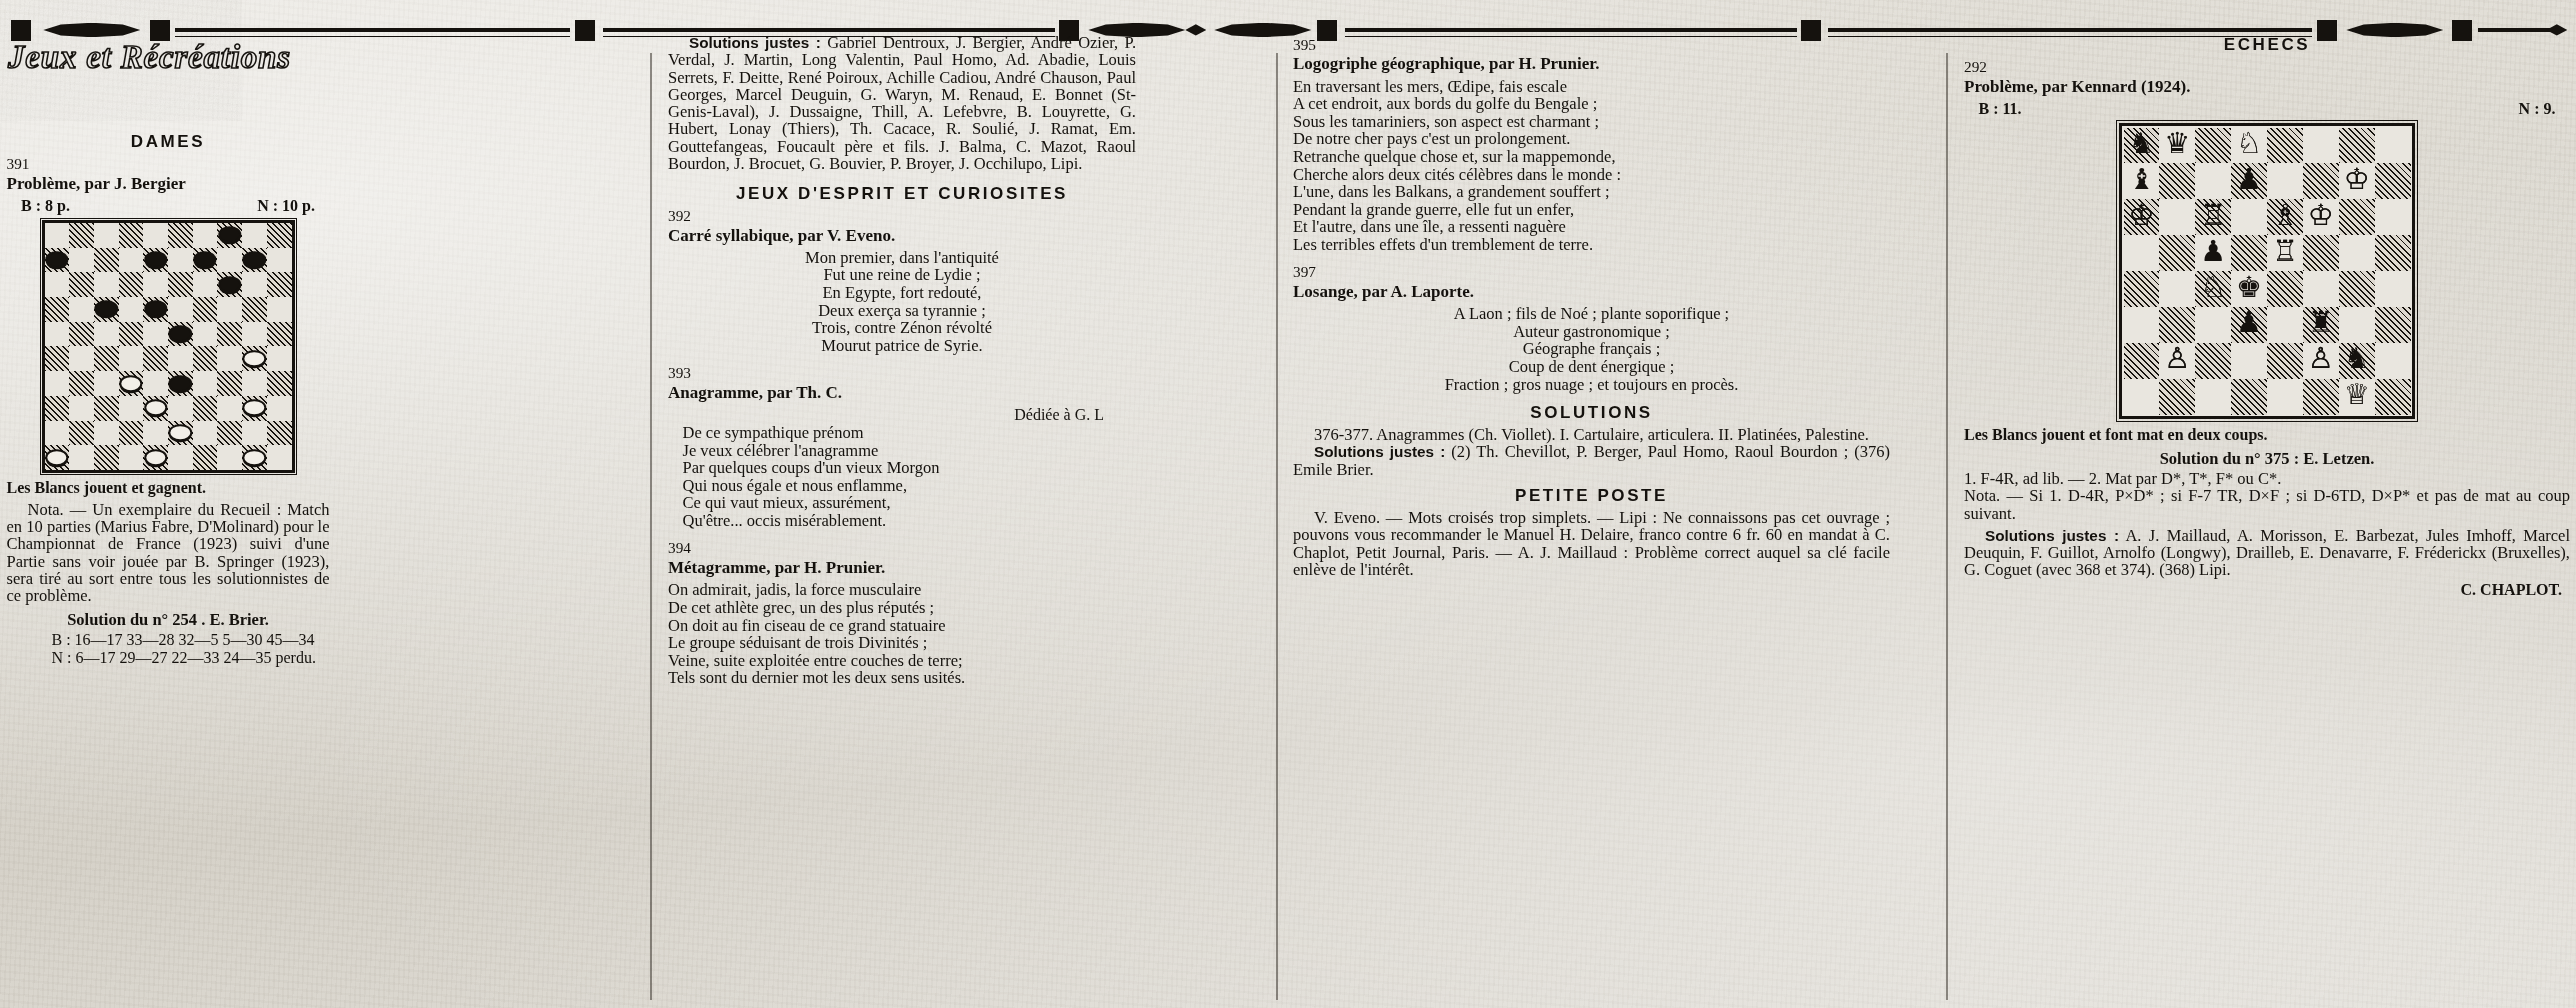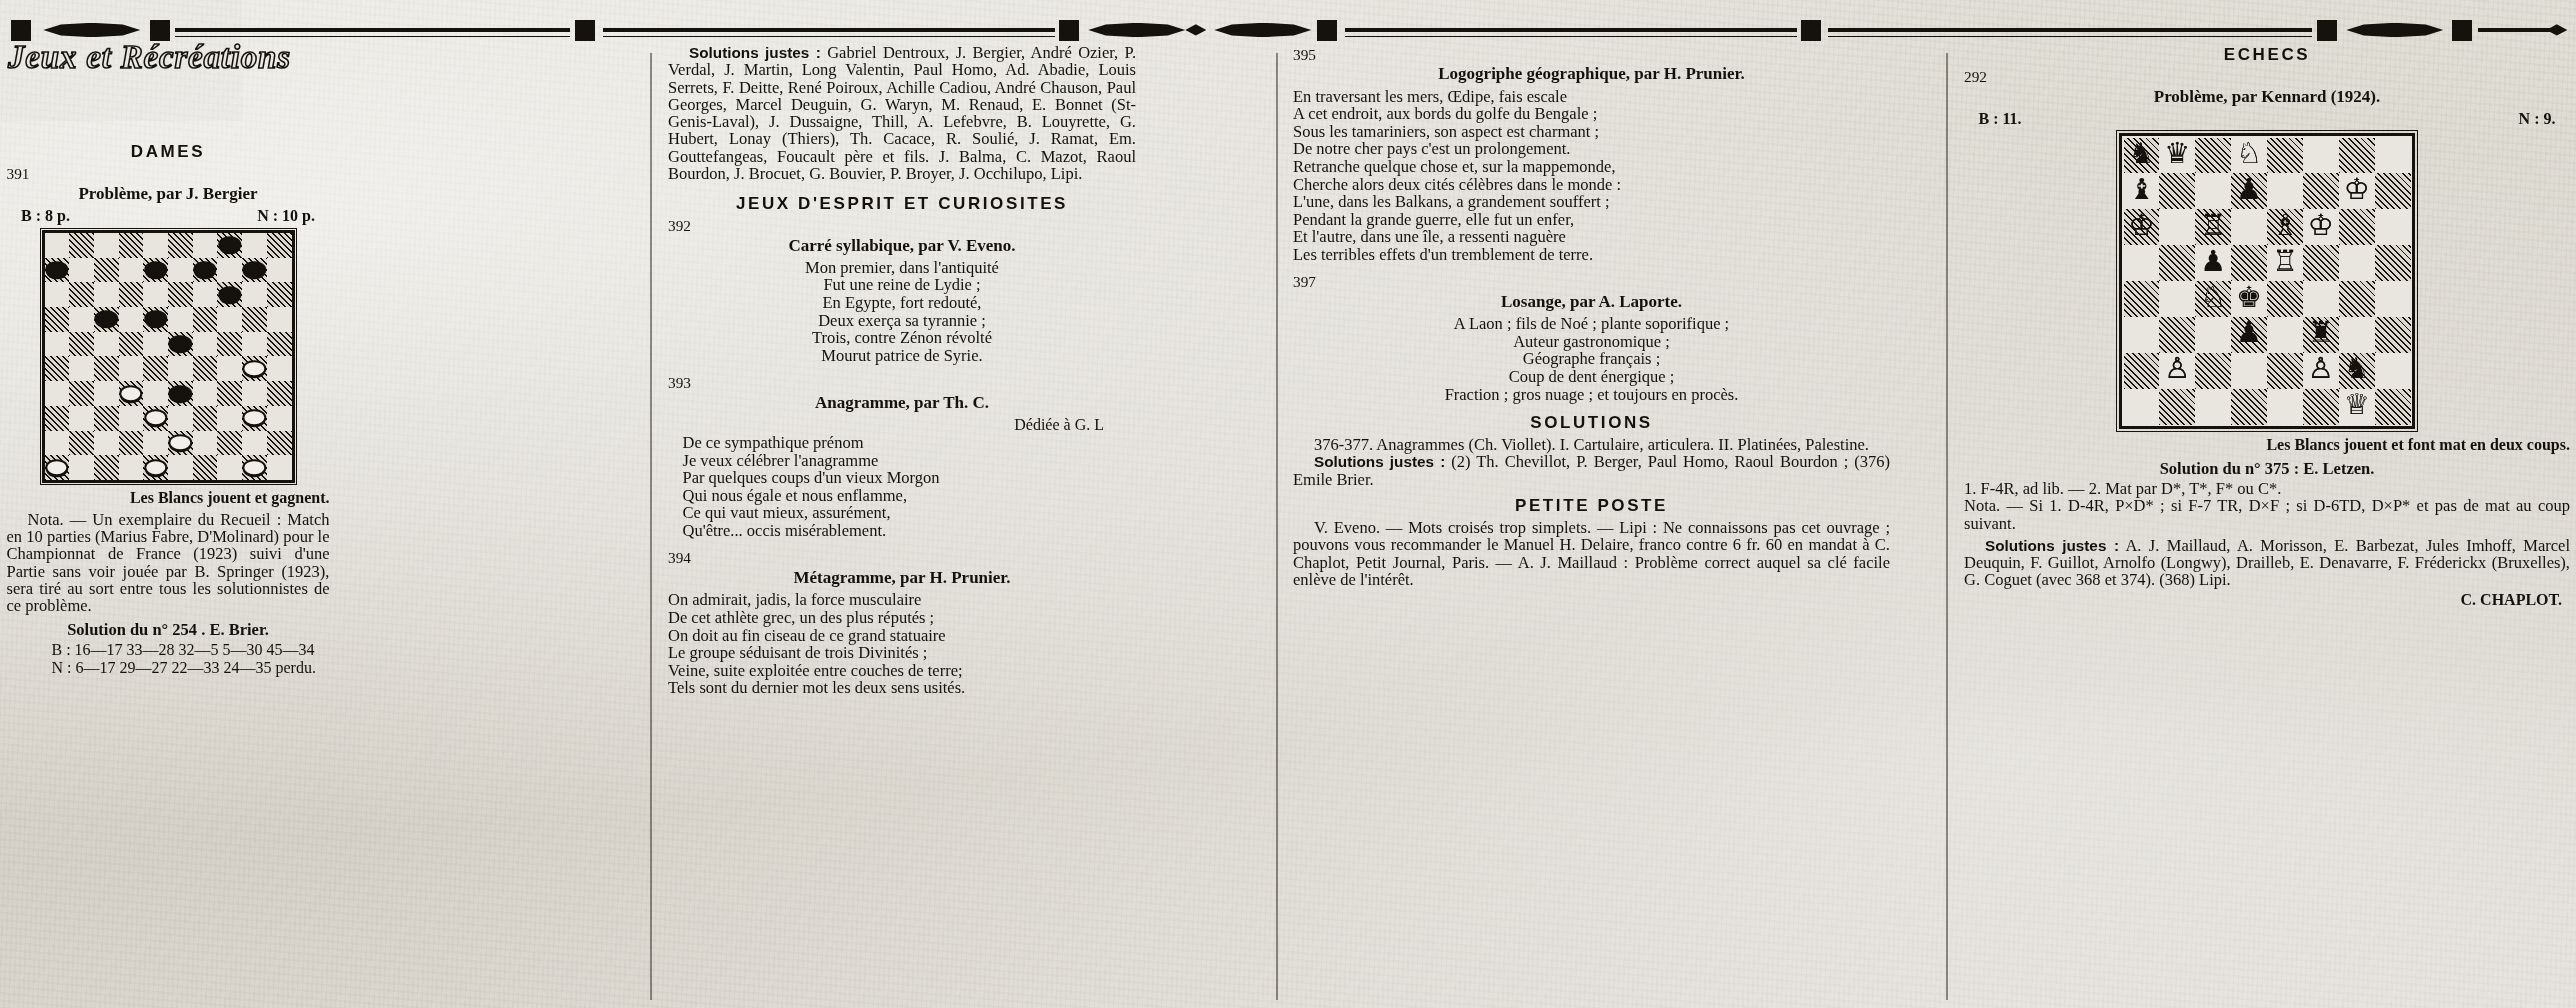--- a/index.html
+++ b/index.html
@@ -27,21 +27,21 @@
   .toprule{position:absolute;left:11.3px;right:11.3px;top:13px;height:34px;}
   .tr-line{position:absolute;top:14.5px;height:4px;background:#15120e;}
   .tr-line.thin{top:22.6px;height:1.6px;}
   .diamond{position:absolute;top:11.3px;width:21px;height:11.3px;background:#15120e;
       clip-path:polygon(50% 0,100% 50%,50% 100%,0 50%);}
   .leaf{position:absolute;top:9.7px;width:97px;height:14.5px;background:#15120e;
       clip-path:polygon(0 50%,18% 12%,50% 0,82% 12%,100% 50%,82% 88%,50% 100%,18% 88%);}
   .blk{position:absolute;top:6.5px;width:19.4px;height:21px;background:#15120e;}
 
   
-  .col{position:absolute;top:44px;}
+  .col{position:absolute;top:34px;}
   #col1{left:6.5px;width:323px;}
   #col2{left:668px;width:468px;}
   #col3{left:1293px;width:597px;}
   #col4{left:1964px;width:606px;}
 
   .vrule{position:absolute;top:53px;width:1.6px;height:947px;background:#3a352d;opacity:.55;}
 
   
   .masthead{
     position:absolute;left:8px;top:39px;width:323px;height:48px;
@@ -53,23 +53,23 @@
     white-space:nowrap;
   }
 
   
   .sect{
     text-align:center;font-weight:700;letter-spacing:2.6px;
     font-size:17px;font-family:"Liberation Sans", sans-serif;
     margin:8px 0 3.2px;
   }
   .num{text-align:left;font-size:15.3px;margin:1.6px 0 0.8px;font-family:"Liberation Serif",serif;}
-  .byline{text-align:center;font-weight:700;font-size:17px;margin:0 0 3.2px;}
+  .byline{text-align:left;font-weight:700;font-size:17px;margin:0 0 3.2px;}
   .sidelabels{display:flex;justify-content:space-between;font-size:16px;font-weight:700;padding:0 14.5px;margin:1.6px 0 4.8px;}
-  .caption{text-align:right;font-weight:700;font-size:16px;margin:6.5px 0 3.2px;}
+  .caption{text-align:left;font-weight:700;font-size:16px;margin:6.5px 0 3.2px;}
   p.body{font-size:16.5px;line-height:17.3px;margin:0 0 0;text-align:justify;
      text-justify:inter-word;hyphens:auto;}
   p.body.ind{text-indent:21px;}
   .verse{font-size:16.5px;line-height:17.6px;margin:0;text-align:center;white-space:pre-line;}
   .verse-l{font-size:16.5px;line-height:17.6px;margin:0;text-align:left;padding-left:14.5px;}
   b,strong{font-weight:700;}
   .bsans{font-family:"Liberation Sans",sans-serif;font-weight:700;font-size:15.3px;}
   .right{text-align:right;padding-right:32px;font-size:16px;}
   .sol-head{text-align:center;font-weight:700;font-size:16.5px;margin:5.6px 0 0.8px;}
   .moves{font-size:16px;line-height:18px;padding-left:45px;}

